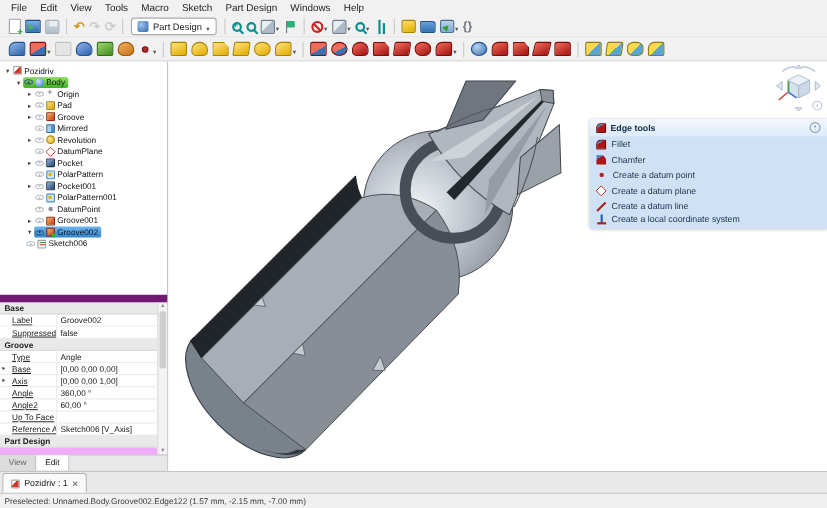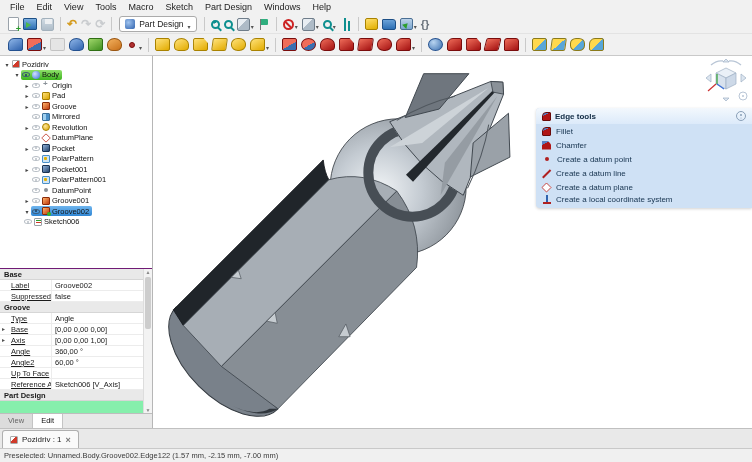--- a/index.html
+++ b/index.html
@@ -93,21 +93,21 @@
   .f-plane { background:#fff; border:1px solid #c03a2a; transform:rotate(45deg) scale(.85); }
   .f-pocket { background:linear-gradient(135deg,#8fb0d8,#26466e); border:1px solid #1a3352; }
   .f-polar { background:#cfe4f4; border:1px solid #4a90c8; }
   .f-polar::after { content:""; position:absolute; left:1px; top:1px; width:3px; height:3px; background:#e2b100; border-radius:1px; }
   .f-dpoint { width:4px !important; flex:0 0 4px !important; height:4px; border-radius:50%; background:#8a9198; margin:0 2px; }
   .f-sketch { background:#fff; border:1px solid #9aa0a6; }
   .f-sketch::after { content:""; position:absolute; left:1px; top:3px; width:5px; height:1px; background:#d03a2a; box-shadow:0 -2px 0 #2d9e2d; }
   .tlabel { color:#111; }
 
   
-  .pg { flex:1; border-top:1px solid #701a75; position:relative; padding-right:9px; font-size:7.5px; background:#86efac; }
+  .pg { flex:1; border-top:7px solid #701a75; position:relative; padding-right:9px; font-size:7.5px; background:#f0abfc; }
   .pgrow { display:flex; height:11px; line-height:11px; border-bottom:1px solid #ececec; background:#fff; }
   .pgsec { display:block; background:#e9e9e9; font-weight:bold; padding-left:4px; border-bottom:1px solid #d6d6d6; height:11px; line-height:11px; }
   .pgl { width:52px; padding-left:11px; border-right:1px solid #ececec; position:relative; overflow:hidden; white-space:nowrap;text-decoration:underline; }
   .pgl .xarr { position:absolute; left:2px; top:0; font-size:6px; color:#555; }
   .pgv { flex:1; padding-left:3px; overflow:hidden; white-space:nowrap; }
   .pgscroll { position:absolute; right:0; top:0; bottom:0; width:9px; background:#f3f3f3; border-left:1px solid #ddd; }
   .pgscroll .up,.pgscroll .dn { position:absolute; left:0; width:8px; font-size:5px; color:#888; text-align:center; }
   .pgscroll .up { top:0; } .pgscroll .dn { bottom:0; }
   .pgthumb { position:absolute; left:1px; top:8px; width:6px; height:52px; background:#cdcdcd; border-radius:2px; }
 
@@ -595,26 +595,26 @@
           </div>
         <div class="ep-item">
             <span class="epi epi-chamfer"></span>
             <span>Chamfer</span>
           </div>
         <div class="ep-item">
             <span class="epi epi-dpoint"></span>
             <span>Create a datum point</span>
           </div>
         <div class="ep-item">
+            <span class="epi epi-dplane"></span>
+            <span>Create a datum plane</span>
+          </div>
+        <div class="ep-item">
             <span class="epi epi-dline"></span>
             <span>Create a datum line</span>
-          </div>
-        <div class="ep-item">
-            <span class="epi epi-dplane"></span>
-            <span>Create a datum plane</span>
           </div>
         <div class="ep-item" style="padding-bottom:3px;">
             <span class="epi epi-lcs"></span>
             <span>Create a local coordinate system</span>
           </div>
       </div>
     </div>
   </div>
 
   <div class="mditabs">

